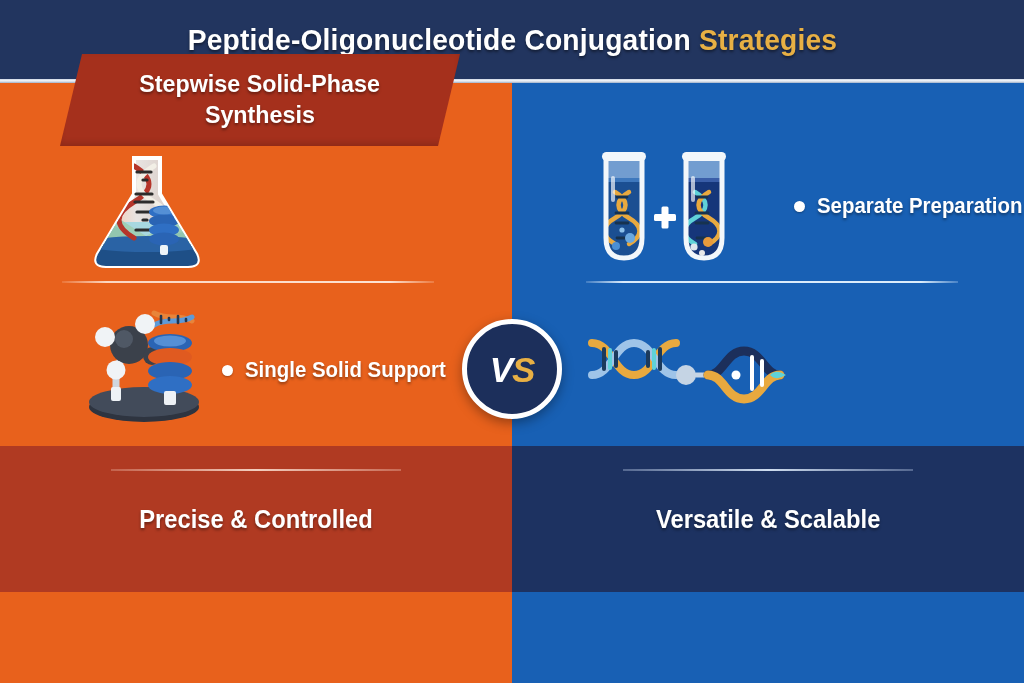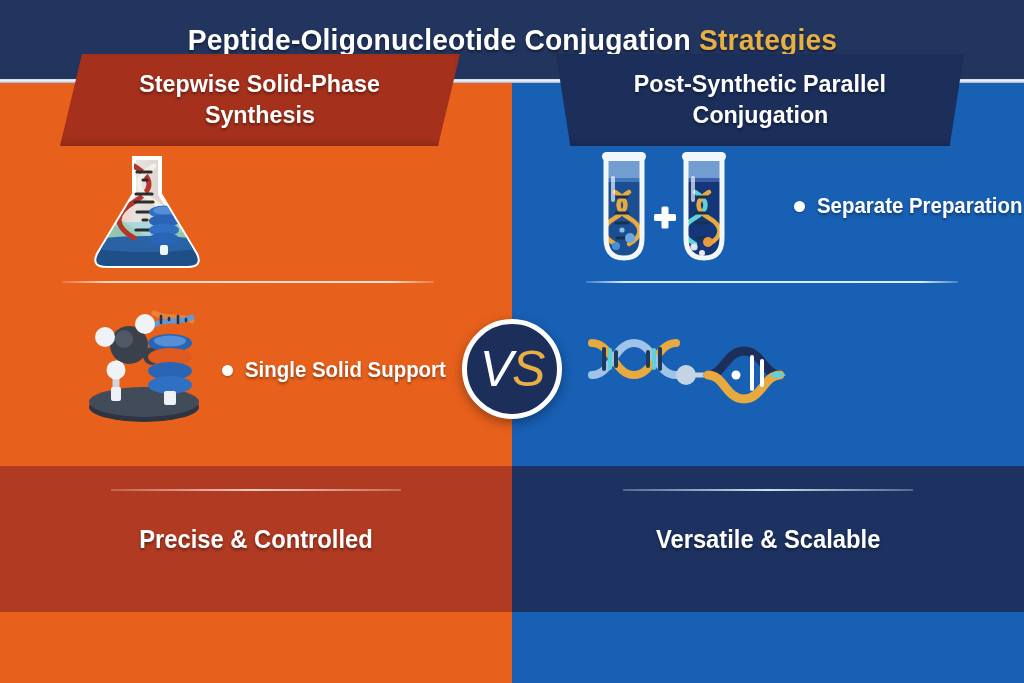--- a/index.html
+++ b/index.html
@@ -145,21 +145,21 @@
     background: linear-gradient(to right, rgba(255,230,215,0.15), rgba(255,235,222,0.85) 12%, rgba(255,240,230,0.9) 88%, rgba(255,230,215,0.2));
   }
   .mid-div-right {
     left: 586px; top: 281px; width: 372px;
     background: linear-gradient(to right, rgba(220,235,255,0.2), rgba(228,242,255,0.95) 10%, rgba(230,244,255,0.95) 90%, rgba(210,230,255,0.25));
   }
 
   
   .footer {
     position: absolute;
-    top: 466px;
+    top: 446px;
     width: 512px;
     height: 146px;
     display: flex;
     flex-direction: column;
     align-items: center;
     justify-content: flex-start;
   }
   .footer-left  { left: 0;   background: #b03a22; }
   .footer-right { left: 512px; background: #1d3261; }
   .footer-rule {
@@ -191,22 +191,22 @@
     border-radius: 50%;
     background: #1c2f5b;
     border: 5px solid #ffffff;
     display: flex;
     align-items: center;
     justify-content: center;
     box-shadow: 0 4px 12px rgba(0,0,0,0.35);
     z-index: 40;
   }
   .vs-text {
-    font-size: 50px;
-    font-weight: normal;
+    font-size: 35px;
+    font-weight: bold;
     letter-spacing: -1px;
     line-height: 1;
     font-style: italic;
   }
   .vs-text .v { color: #ffffff; }
   .vs-text .s { color: #e8b044; }
 </style>
 </head>
 <body>
 
@@ -328,24 +328,20 @@
 
   <div class="mid-div mid-div-left"></div>
 
   <div class="footer footer-left">
     <div class="footer-rule"></div>
     <div class="footer-text">Precise &amp; Controlled</div>
   </div>
 
   <div class="panel panel-right"></div>
 
-  <div class="banner banner-right">
-    <div class="banner-line">Post-Synthetic Parallel</div>
-    <div class="banner-line">Conjugation</div>
-  </div>
 
   <div class="feature feat-r1">
     <div class="art">
       <svg width="160" height="140" viewBox="0 0 160 140" aria-hidden="true">
         <defs>
           <clipPath id="tubeA">
               <path d="M20 24 L20 104 Q20 124 38 124 Q56 124 56 104 L56 24 Z"></path>
             </clipPath>
           <clipPath id="tubeB">
               <path d="M100 24 L100 104 Q100 124 118 124 Q136 124 136 104 L136 24 Z"></path>

